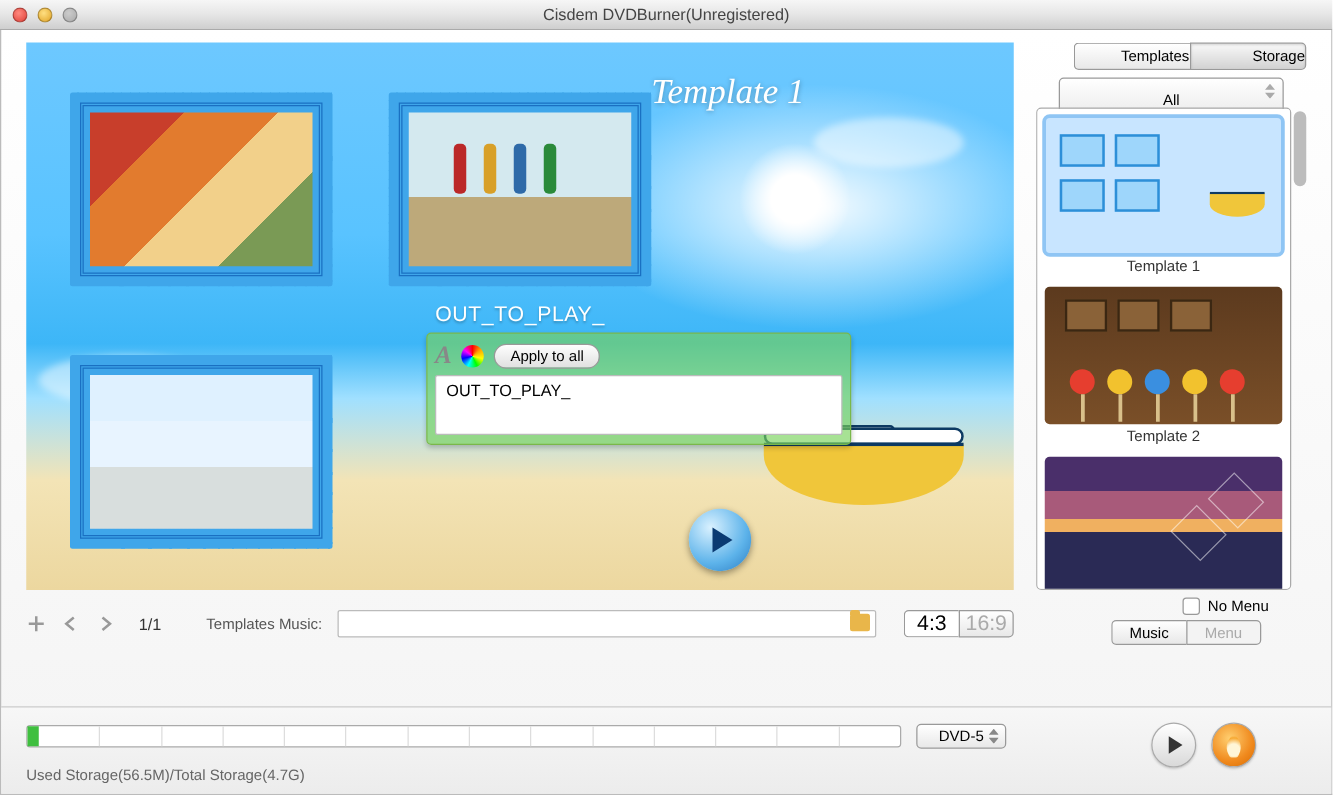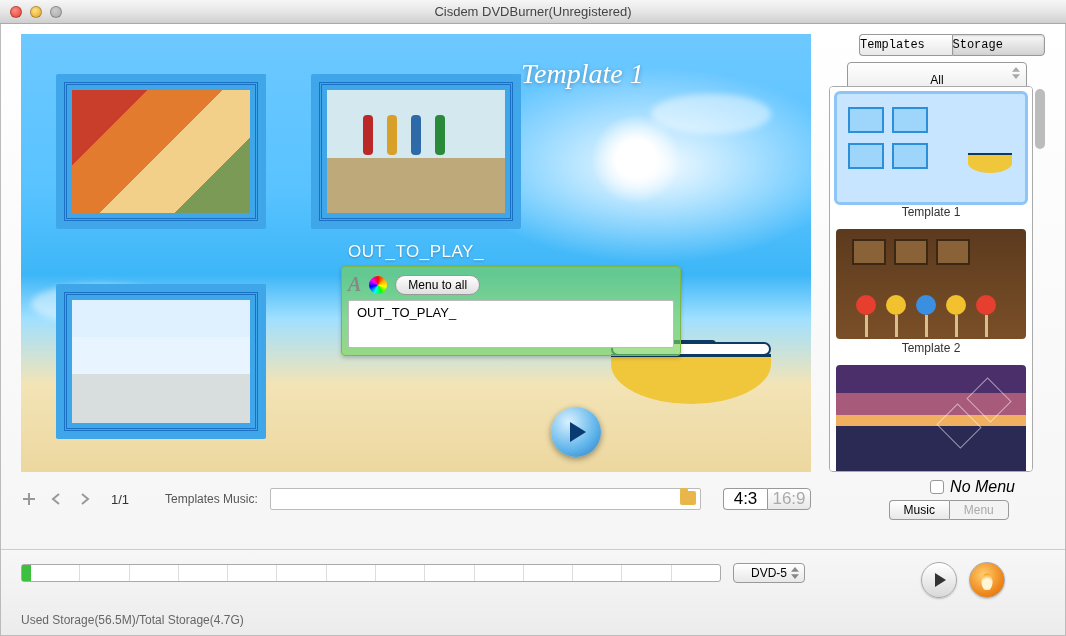--- a/index.html
+++ b/index.html
@@ -67,21 +67,21 @@
   .editpanel { position: absolute; left: 320px; top: 232px; width: 340px; height: 90px; background: rgba(120,210,90,.65); border: 1px solid #7ab84a; border-radius: 4px; padding: 6px; box-shadow: 0 2px 4px rgba(0,0,0,.2); }
   .editpanel .row1 { display: flex; align-items: center; gap: 8px; margin-bottom: 4px; }
   .fontA { font-family: Georgia, serif; font-style: italic; font-size: 20px; font-weight: bold; color: #888; }
   .colorball { width: 18px; height: 18px; border-radius: 50%; background: conic-gradient(red,orange,yellow,lime,cyan,blue,magenta,red); }
   .applybtn { font-size: 12px; padding: 2px 12px; background: linear-gradient(#fefefe,#e0e0e0); border: 1px solid #999; border-radius: 10px; cursor: default; }
   .editinput { width: 100%; height: 48px; background: #fff; border: 1px solid #bbb; border-radius: 2px; padding: 4px 8px; font-size: 13px; resize: none; outline: none; }
 
   
   .rpanel { position: absolute; right: 20px; top: 10px; width: 216px; height: 438px; }
   .tabrow { display: flex; gap: 0; height: 22px; margin-left: 30px; }
-  .tab { flex: 1; font-size: 12px; text-align: left; line-height: 20px; background: linear-gradient(#fff,#e8e8e8); border: 1px solid #999; font-family: Liberation Mono, monospace; }
+  .tab { flex: 1; font-size: 12px; text-align: right; line-height: 20px; background: linear-gradient(#fff,#e8e8e8); border: 1px solid #999; }
   .tab.active { background: linear-gradient(#f9f9f9,#d2d2d2); box-shadow: inset 0 1px 2px rgba(0,0,0,.15); }
   .tab:first-child { border-right: none; border-radius: 4px 0 0 4px; }
   .tab:last-child { border-radius: 0 4px 4px 0; }
   .combo { margin: 6px 18px; height: 36px; background: linear-gradient(#fff,#e8e8e8); border: 1px solid #999; border-radius: 4px; font-size: 12px; display: flex; align-items: center; justify-content: center; position: relative; }
   .combo:after { content: ""; position: absolute; right: 6px; top: 4px; width: 8px; height: 12px; background: linear-gradient(#888,#888); clip-path: polygon(0 40%,100% 40%,50% 0,0 40%,0 60%,100% 60%,50% 100%,0 60%); opacity: .7; }
 
   .tpl-list { position: absolute; left: 0; right: 12px; top: 52px; bottom: 0; border: 1px solid #aaa; border-radius: 4px; background: #fff; overflow: hidden auto; padding: 6px; }
   .tpl-scrollbar { position: absolute; right: 0; top: 55px; width: 10px; height: 60px; background: #bcbcbc; border-radius: 5px; }
 
   .tpl-item { margin-bottom: 10px; }
@@ -121,30 +121,30 @@
   .folder-icon:before { content: ""; position: absolute; left: 0; top: -3px; width: 8px; height: 4px; background: #e9b64a; border-radius: 2px 2px 0 0; }
   .ratio-group { display: flex; margin-left: 10px; }
   .ratio { width: 44px; height: 22px; font-size: 17px; text-align: center; line-height: 20px; border: 1px solid #999; background: linear-gradient(#fff,#e8e8e8); }
   .ratio.active { background: #fff; color: #000; font-weight: 500; }
   .ratio.inactive { color: #aaa; }
   .ratio:first-child { border-right: none; border-radius: 4px 0 0 4px; }
   .ratio:last-child { border-radius: 0 4px 4px 0; }
 
   
   .rcontrols { position: absolute; right: 20px; top: 454px; width: 216px; }
-  .nomenu { display: flex; align-items: center; gap: 6px; justify-content: flex-end; font-size: 16px; margin-right: 30px; font-style: italic; }
+  .nomenu { display: flex; align-items: center; gap: 6px; justify-content: flex-end; font-size: 12px; margin-right: 30px; }
   .nomenu .chk { width: 14px; height: 14px; border: 1px solid #999; border-radius: 3px; background: #fff; }
   .mm-tabs { display: flex; margin-top: 4px; margin-left: 60px; width: 120px; }
   .mm-tab { flex: 1; height: 20px; font-size: 12px; text-align: center; line-height: 18px; border: 1px solid #999; background: linear-gradient(#fff,#e8e8e8); }
   .mm-tab.inactive { color: #aaa; background: #f3f3f3; }
   .mm-tab:first-child { border-right: none; border-radius: 4px 0 0 4px; }
   .mm-tab:last-child { border-radius: 0 4px 4px 0; }
 
   
-  .bottombar { position: absolute; left: 0; right: 0; bottom: 0; height: 86px; border-top: 1px solid #ccc; background: linear-gradient(#f7f7f7,#ececec); }
+  .bottombar { position: absolute; left: 0; right: 0; bottom: 0; height: 70px; border-top: 1px solid #ccc; background: linear-gradient(#f7f7f7,#ececec); }
   .storagebar { position: absolute; left: 20px; top: 14px; width: 700px; height: 18px; border: 1px solid #aaa; border-radius: 3px; background: #fff; display: flex; }
   .used { width: 9px; height: 100%; background: #3fbf3f; }
   .storagebar .seg { flex: 1; border-right: 1px solid #ddd; }
   .storagebar .seg:last-child { border-right: none; }
   .dvdsel { position: absolute; left: 732px; top: 13px; width: 72px; height: 20px; font-size: 12px; background: linear-gradient(#fff,#e8e8e8); border: 1px solid #999; border-radius: 4px; display: flex; align-items: center; justify-content: center; }
   .dvdsel:after { content: ""; position: absolute; right: 5px; top: 3px; width: 8px; height: 12px; background: #888; clip-path: polygon(0 40%,100% 40%,50% 0,0 40%,0 60%,100% 60%,50% 100%,0 60%); }
   .storage-text { position: absolute; left: 20px; bottom: 8px; font-size: 12px; color: #666; }
 
   .roundbtn { position: absolute; top: 12px; width: 36px; height: 36px; border-radius: 50%; border: 1px solid #aaa; display: flex; align-items: center; justify-content: center; box-shadow: 0 1px 2px rgba(0,0,0,.2); }
   .previewbtn { right: 108px; background: linear-gradient(#fff,#d9d9d9); }
@@ -194,21 +194,21 @@
 
     <div class="stamp s3">
       <div class="inner-border"></div>
       <div class="pic p3"></div>
     </div>
 
     <div class="editpanel">
       <div class="row1">
         <span class="fontA">A</span>
         <span class="colorball"></span>
-        <button class="applybtn">Menu to all</button>
+        <button class="applybtn">Apply to all</button>
       </div>
       <textarea class="editinput" style="">OUT_TO_PLAY_</textarea>
     </div>
 
     <div class="playbtn">
       <div class="tri"></div>
     </div>
   </div>
 
   <div class="rpanel">

